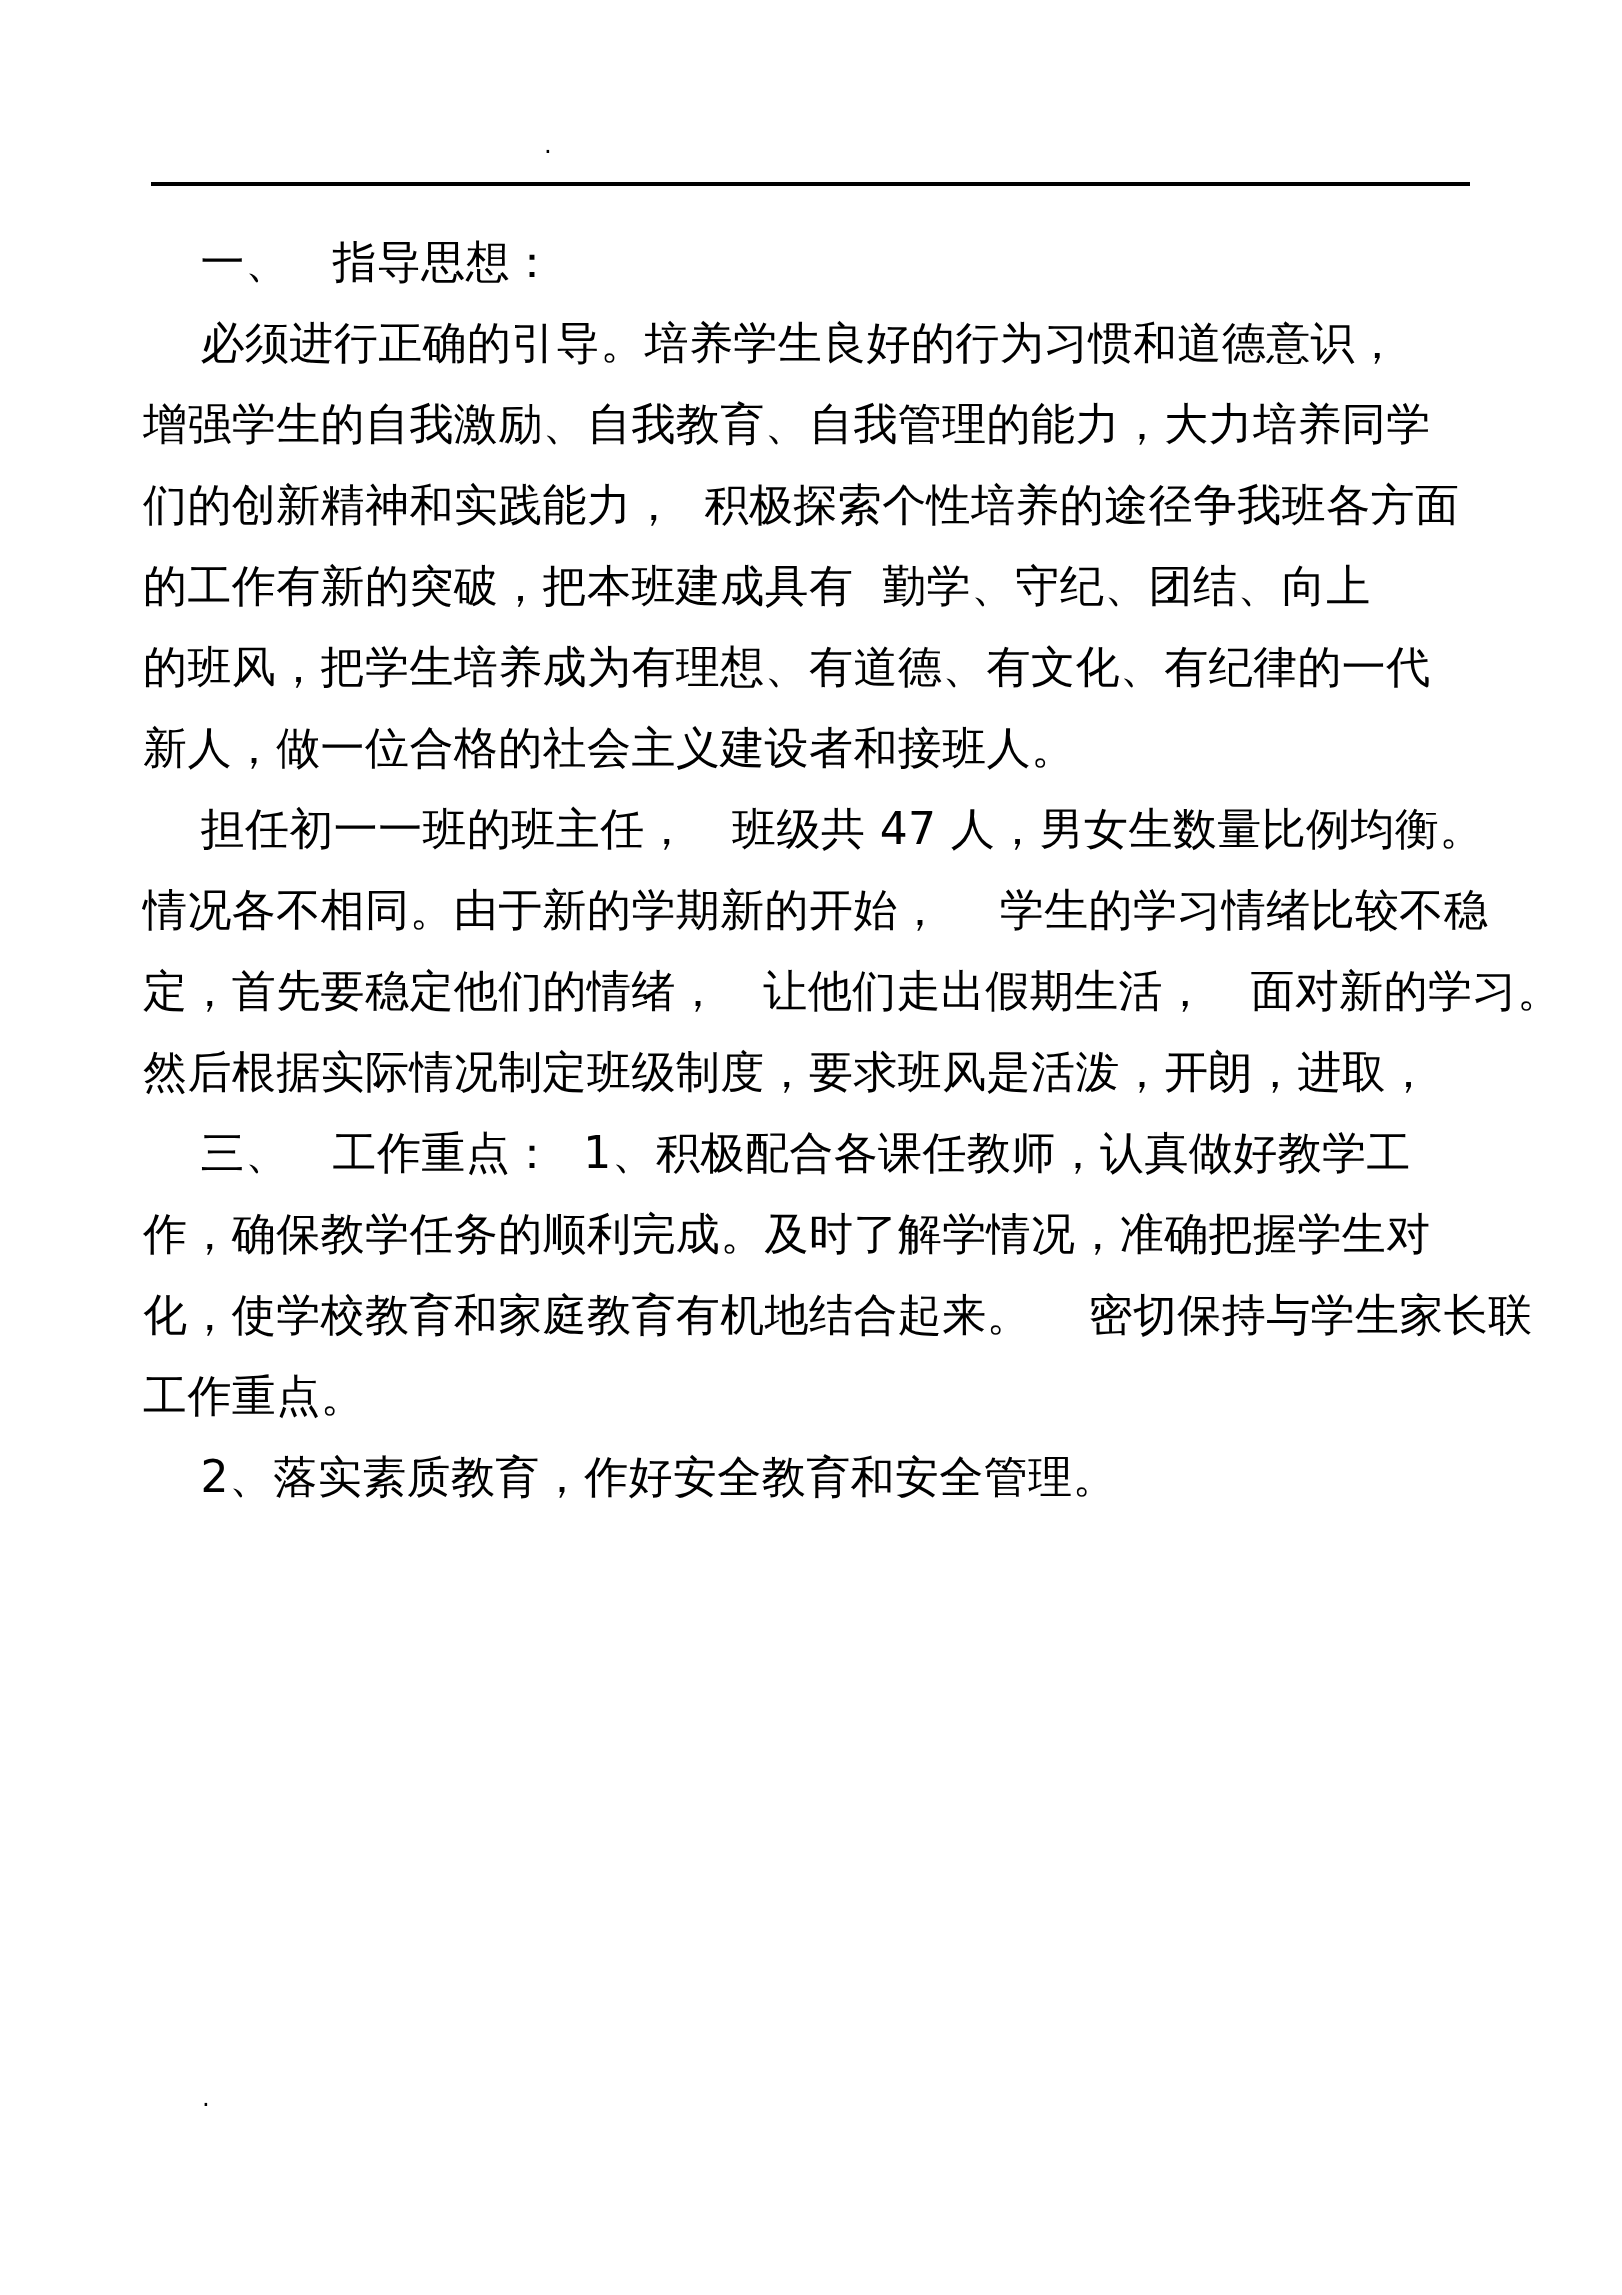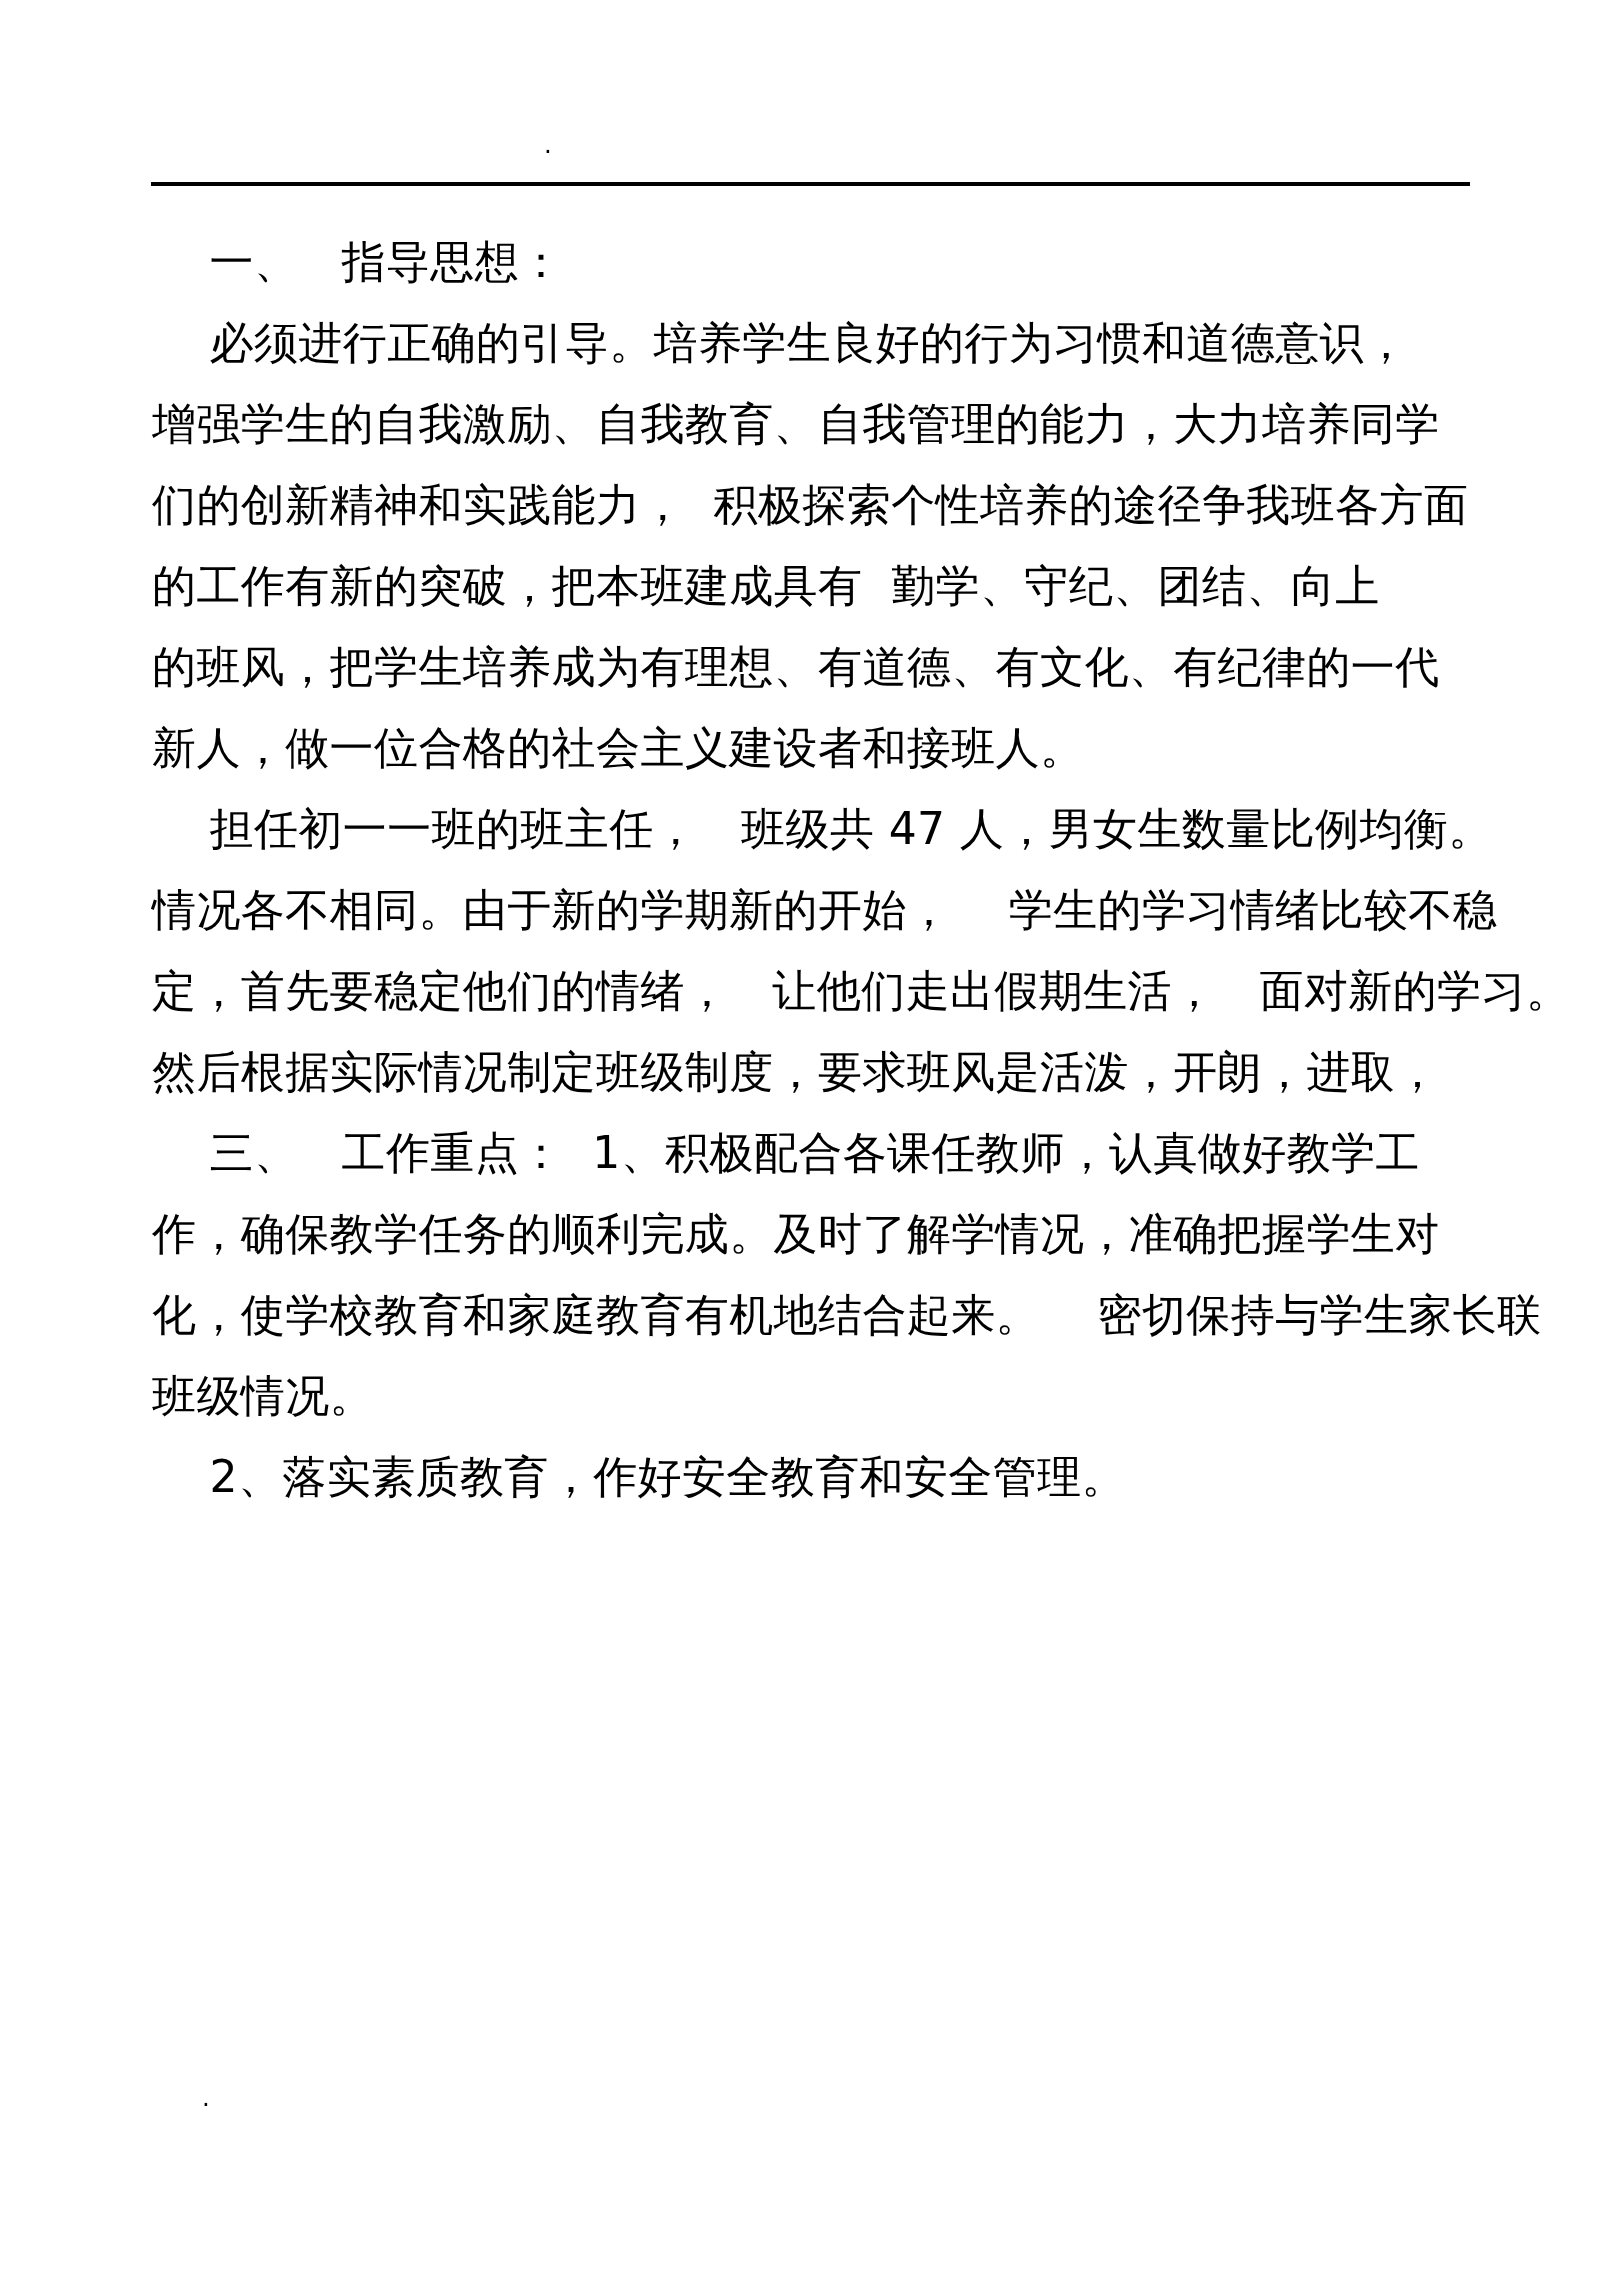--- a/index.html
+++ b/index.html
@@ -39,21 +39,21 @@
     left: 151px;
     top: 182px;
     width: 1319px;
     height: 4.1px;
     background: #000000;
   }
 
   
   .doc-body {
     position: absolute;
-    left: 152px;
+    left: 143px;
     top: 221px;
     width: 1335px;
   }
 
   .line {
     font-size: 44px;
     line-height: 81px;
     white-space: pre;
     color: #000000;
     font-weight: 400;
@@ -87,20 +87,20 @@
     <div class="line">的工作有新的突破，把本班建成具有  勤学、守纪、团结、向上</div>
     <div class="line">的班风，把学生培养成为有理想、有道德、有文化、有纪律的一代</div>
     <div class="line">新人，做一位合格的社会主义建设者和接班人。</div>
     <div class="line">    担任初一一班的班主任，   班级共 47 人，男女生数量比例均衡。</div>
     <div class="line">情况各不相同。由于新的学期新的开始，    学生的学习情绪比较不稳</div>
     <div class="line">定，首先要稳定他们的情绪，   让他们走出假期生活，   面对新的学习。</div>
     <div class="line">然后根据实际情况制定班级制度，要求班风是活泼，开朗，进取，</div>
     <div class="line">    三、   工作重点：  1、积极配合各课任教师，认真做好教学工</div>
     <div class="line">作，确保教学任务的顺利完成。及时了解学情况，准确把握学生对</div>
     <div class="line">化，使学校教育和家庭教育有机地结合起来。    密切保持与学生家长联</div>
-    <div class="line">班级情况。</div>
+    <div class="line">工作重点。</div>
     <div class="line">    2、落实素质教育，作好安全教育和安全管理。</div>
   </div>
 
   <span class="footer-mark">.</span>
 
 </div>
 
 
 </body></html>

